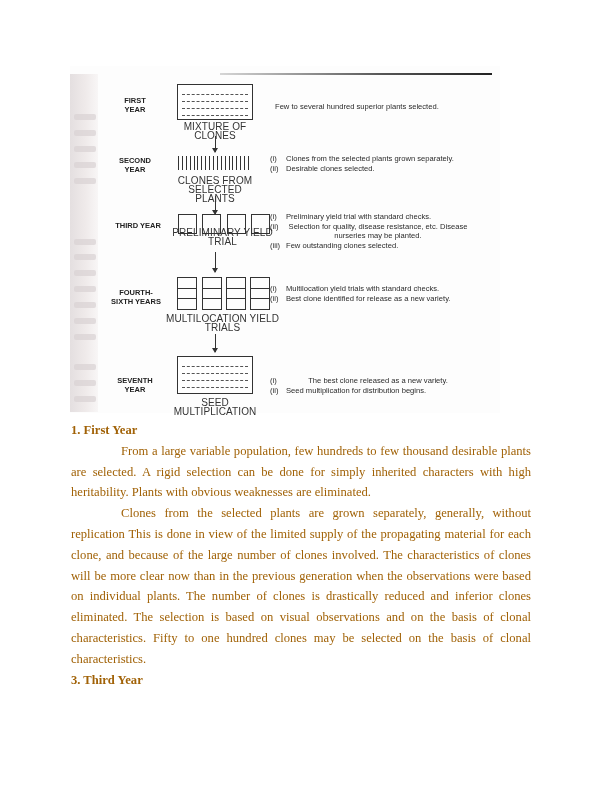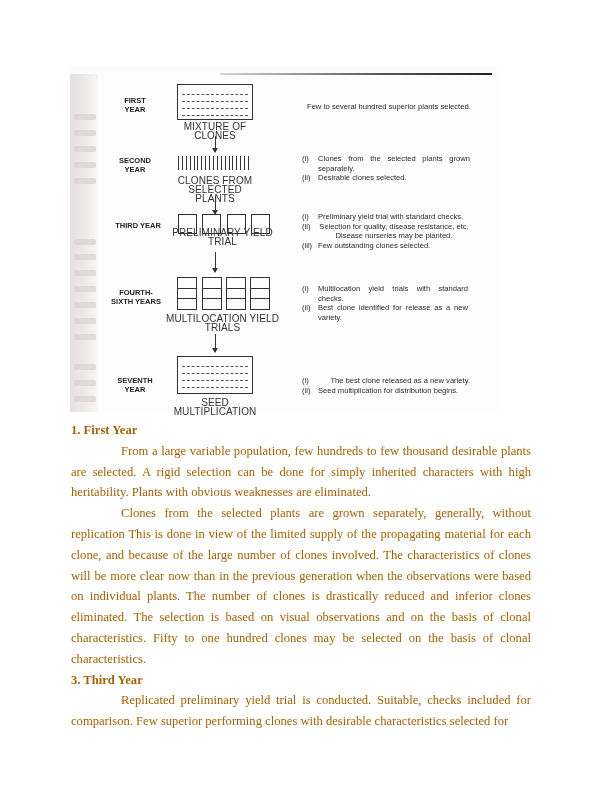--- a/index.html
+++ b/index.html
@@ -25,21 +25,21 @@
       font-size: 7.5px; color: #222; text-align: center; line-height: 9px; width: 70px;
     }
     .cap {
       position: absolute; font-family: "Liberation Sans", sans-serif; font-size: 10px;
       color: #333; text-align: center; line-height: 9px; letter-spacing: 0.1px;
     }
     .desc {
       position: absolute; font-family: "Liberation Sans", sans-serif; font-size: 7.6px;
       color: #2a2a2a; line-height: 9.6px; width: 190px;
     }
-    .desc .item { display: flex; margin-left: 32px; }
+    .desc .item { display: flex; }
     .desc .num { width: 16px; flex: none; }
     .desc .txt { flex: 1; text-align: justify; }
     .field {
       position: absolute; border: 1px solid #333; background: #fff;
       box-sizing: border-box; padding: 3px 4px;
     }
     .dash { height: 6px; border-bottom: 1px dashed #555; }
     .bars { position: absolute; display: flex; gap: 2.9px; }
     .bars span { width: 1px; height: 14px; background: #333; display: block; }
     .plot { position: absolute; border: 1px solid #333; box-sizing: border-box; }
@@ -199,28 +199,27 @@
   <div class="field" style="left:107px;top:290px;width:76px;height:38px">
     <div class="dash"></div>
       <div class="dash"></div>
       <div class="dash"></div>
       <div class="dash"></div>
   </div>
   <div class="cap" style="left:90px;top:332px;width:110px">SEED MULTIPLICATION</div>
   <div class="desc" style="left:200px;top:310px;width:200px">
     <div class="item">
         <span class="num">(i)</span>
-        <span class="txt" style="text-align:right">The best clone released as a new variety.</span>
+        <span class="txt" style="text-align:center">The best clone released as a new variety.</span>
       </div>
     <div class="item">
         <span class="num">(ii)</span>
         <span class="txt" style="text-align:left">Seed multiplication for distribution begins.</span>
       </div>
   </div>
 </div>
 
 <div class="body-text">
   <h3>1. First Year</h3>
   <p>From a large variable population, few hundreds to few thousand desirable plants are selected. A rigid selection can be done for simply inherited characters with high heritability. Plants with obvious weaknesses are eliminated.</p>
   <p>Clones from the selected plants are grown separately, generally, without replication This is done in view of the limited supply of the propagating material for each clone, and because of the large number of clones involved. The characteristics of clones will be more clear now than in the previous generation when the observations were based on individual plants. The number of clones is drastically reduced and inferior clones eliminated. The selection is based on visual observations and on the basis of clonal characteristics.  Fifty to one hundred clones may be selected on the basis of clonal characteristics.</p>
   <h3>3. Third Year</h3>
-  <p>Replicated preliminary yield trial is conducted. Suitable, checks included for comparison. Few superior performing clones with desirable characteristics selected for</p>
 </div>
 
 </body></html>

